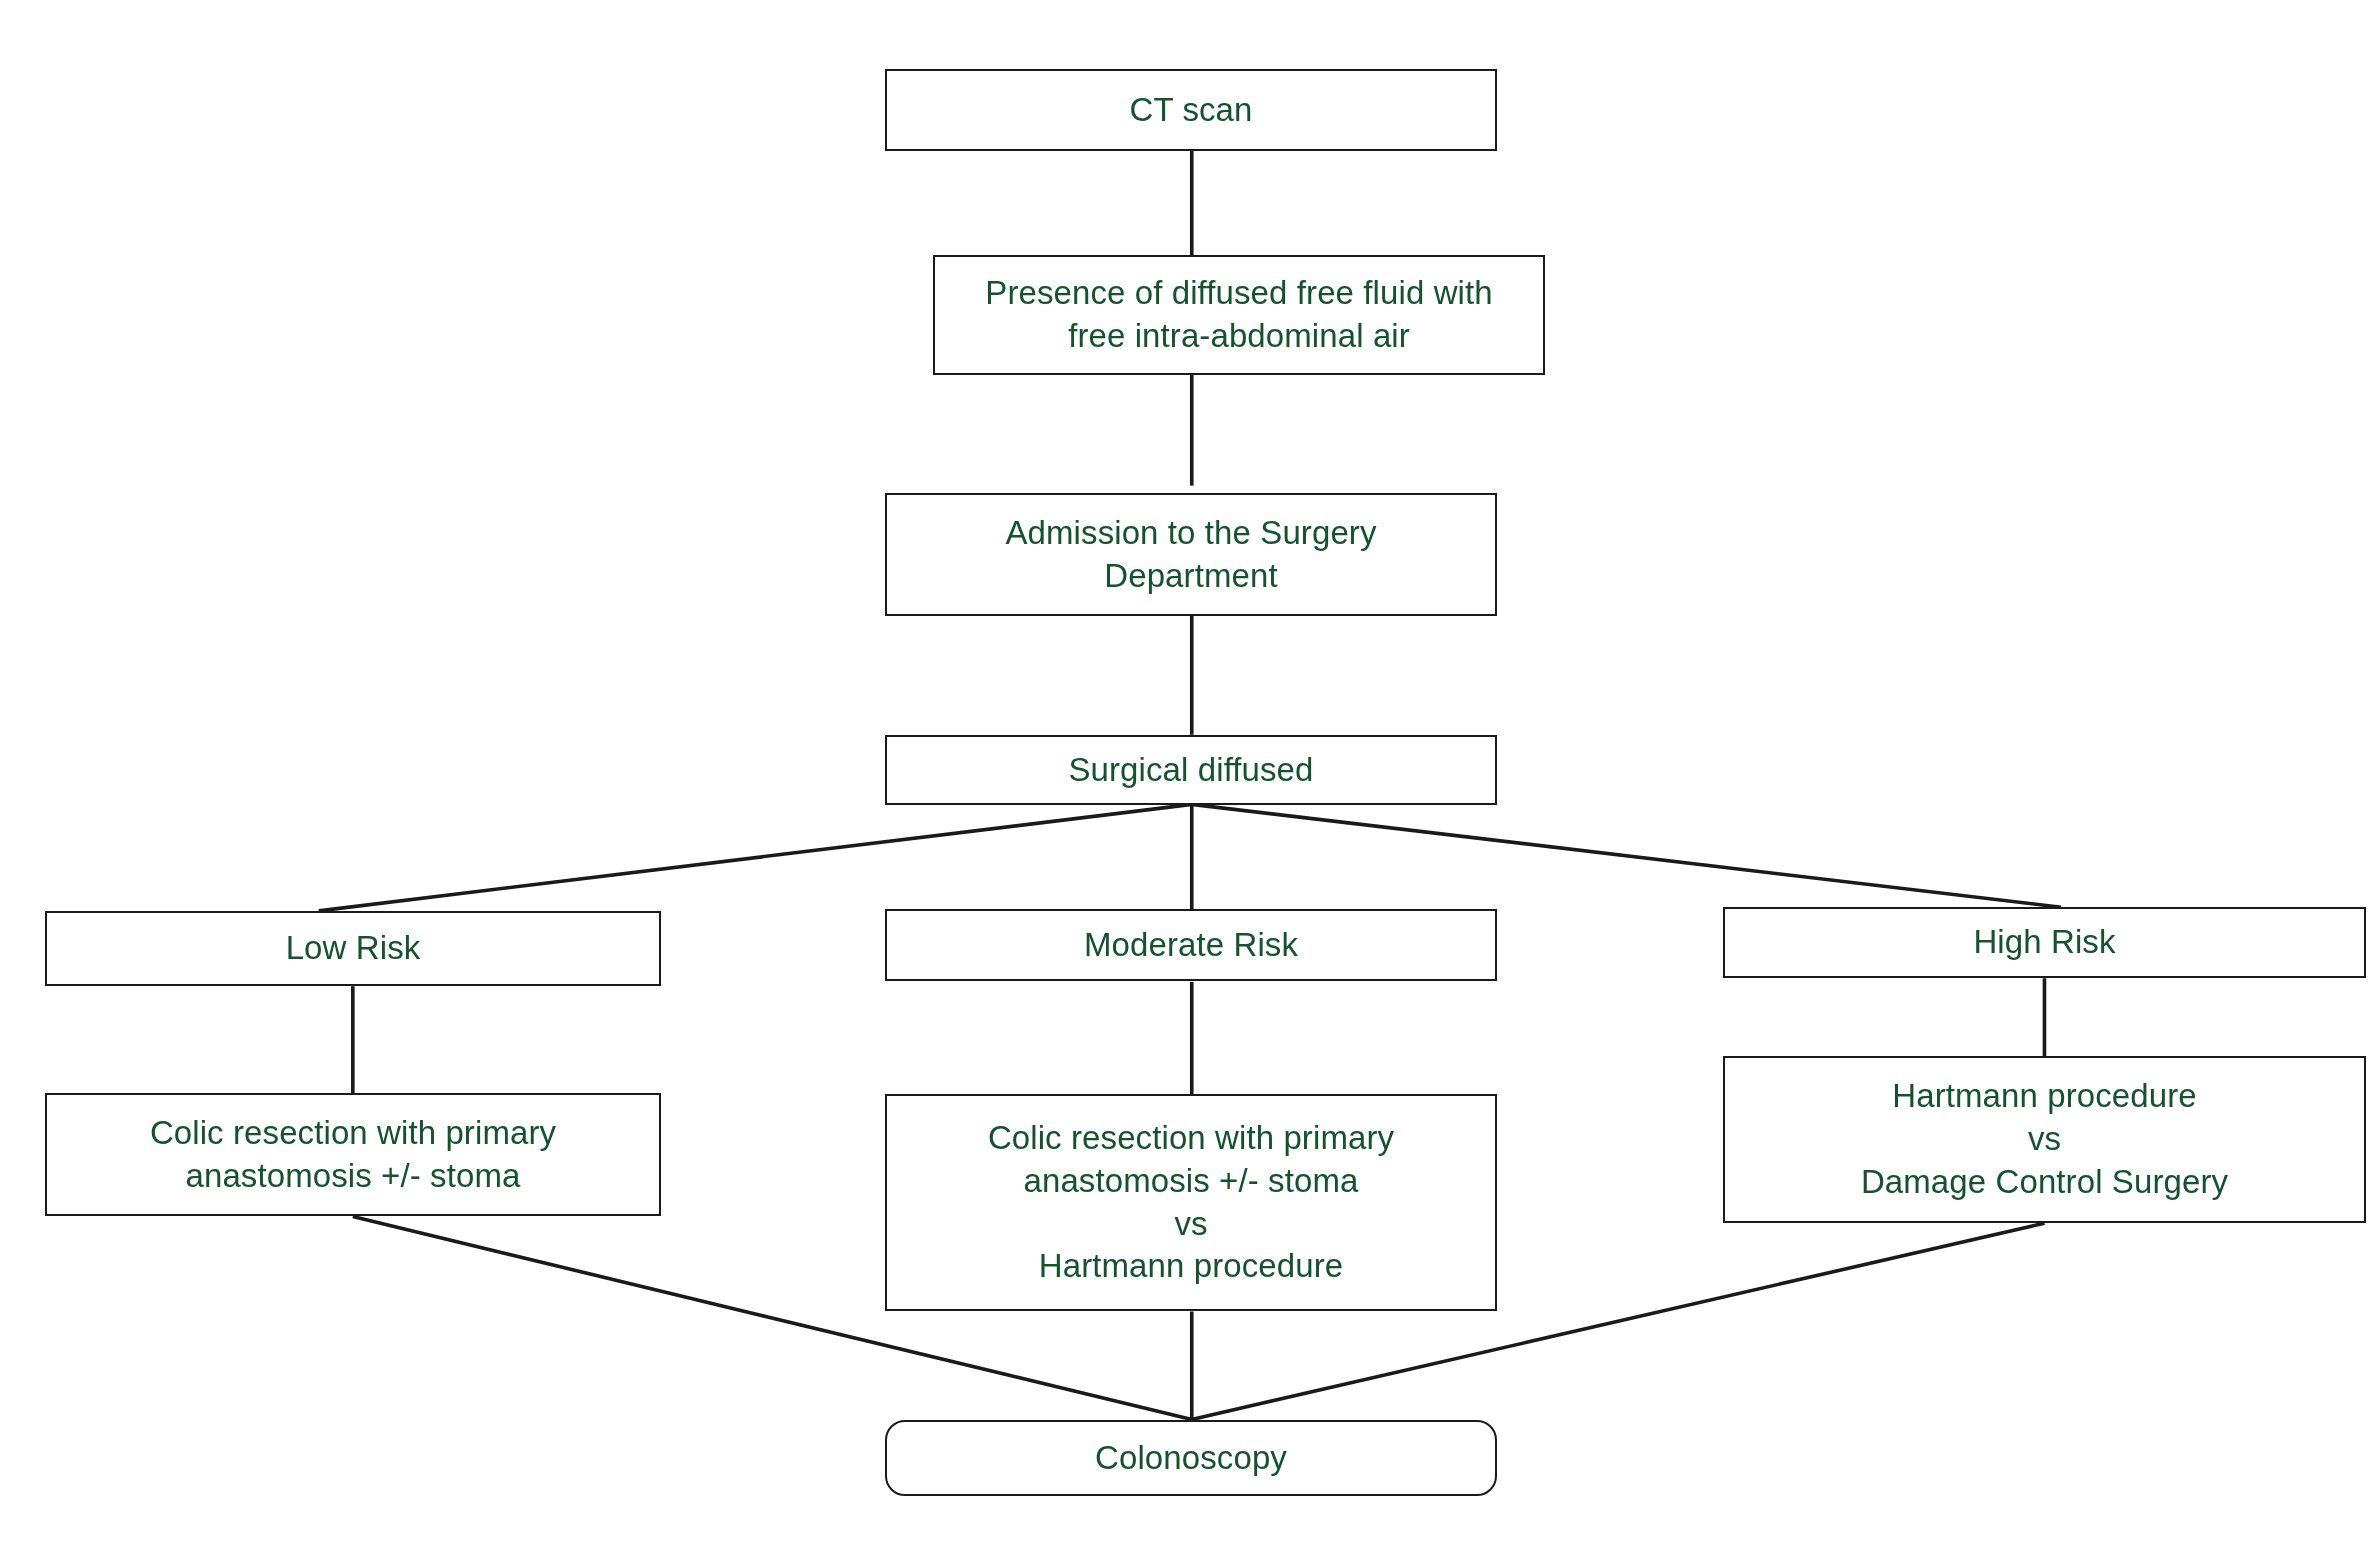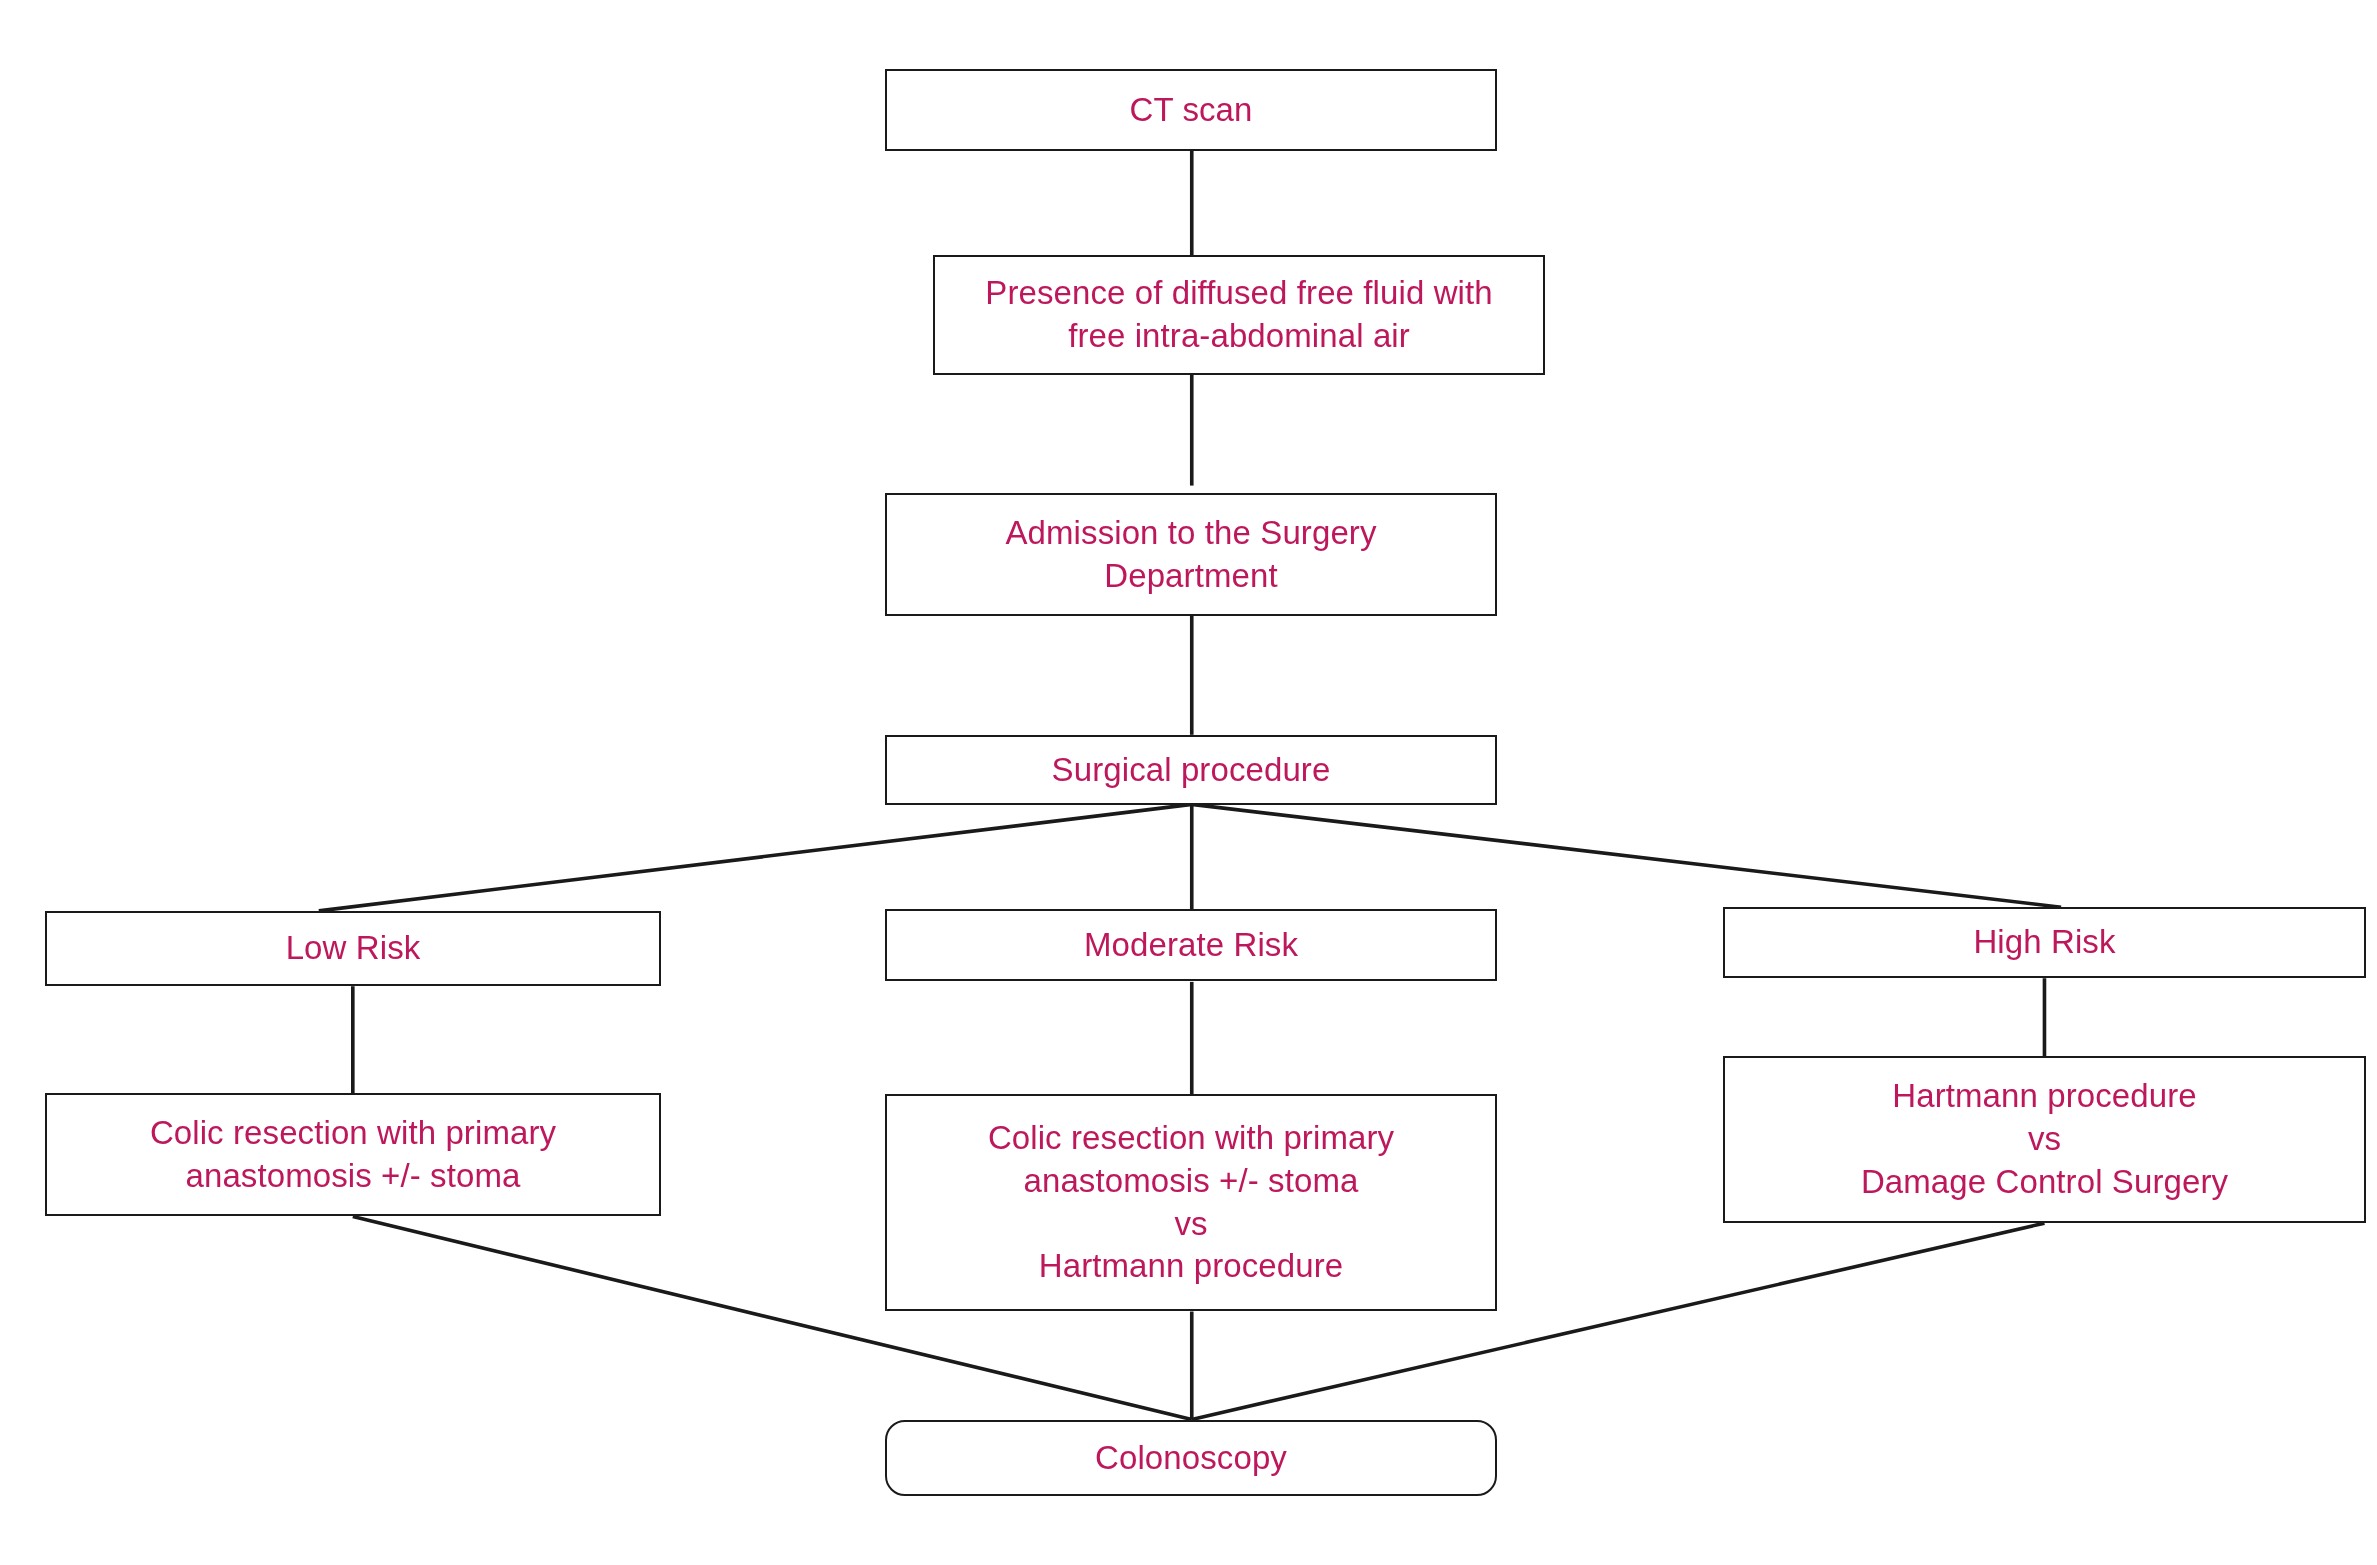--- a/index.html
+++ b/index.html
@@ -25,21 +25,21 @@
   }
   .node {
     position: absolute;
     box-sizing: border-box;
     border: 2.9px solid #1a1a1a;
     background: #ffffff;
     display: flex;
     align-items: center;
     justify-content: center;
     text-align: center;
-    color: #be185d;
+    color: #14532d;
     font-size: 33px;
     line-height: 1.30;
     padding: 6px 10px;
     letter-spacing: 0.1px;
   }
   .node .lines {
     display: block;
     width: 100%;
   }
   .node .lines span {
@@ -104,21 +104,21 @@
 
   <div class="node" id="n-admission">
     <span class="lines">
       <span>Admission to the Surgery</span>
       <span>Department</span>
     </span>
   </div>
 
   <div class="node" id="n-surgical">
     <span class="lines">
-      <span>Surgical procedure</span>
+      <span>Surgical diffused</span>
     </span>
   </div>
 
   <div class="node" id="n-low">
     <span class="lines">
       <span>Low Risk</span>
     </span>
   </div>
 
   <div class="node" id="n-moderate">

